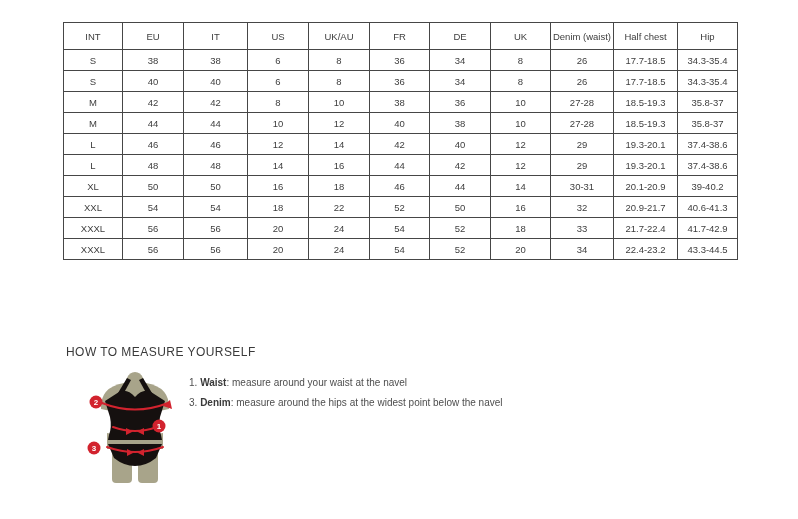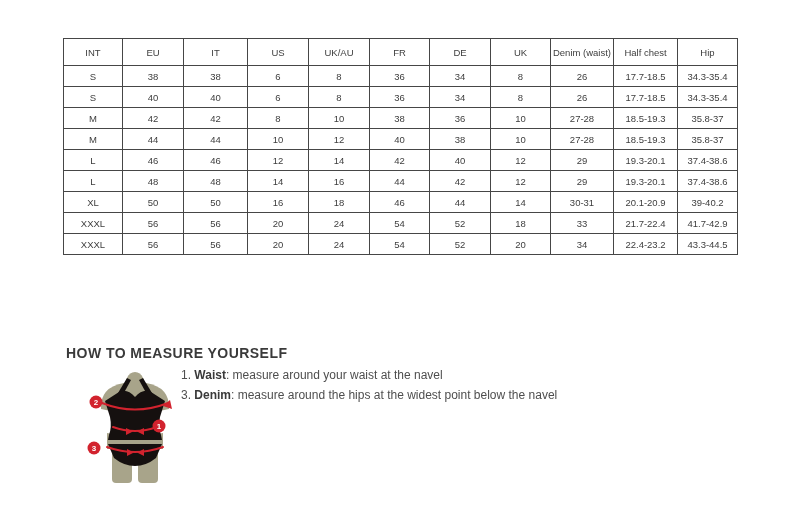--- a/index.html
+++ b/index.html
@@ -3,39 +3,39 @@
 <meta charset="utf-8">
 <style>
   html,body{margin:0;padding:0;}
   body{
     width:798px;height:519px;background:#ffffff;position:relative;
     font-family:"Liberation Sans",sans-serif;overflow:hidden;
   }
   
   .size-table{
     position:absolute;left:63px;top:22px;width:674px;
-    border-collapse:collapse;table-layout:fixed;margin-top:16px;
+    border-collapse:collapse;table-layout:fixed;
   }
   .size-table th,.size-table td{
     border:1px solid #464646;
     text-align:center;vertical-align:middle;
     font-size:9.5px;font-weight:normal;color:#3d3d3d;
     padding:0;overflow:hidden;white-space:nowrap;
   }
   .size-table thead th{height:26px;}
   .size-table td{height:20px;}
   
   .measure-heading{
     position:absolute;left:66px;top:345px;margin:0;
-    font-size:14px;font-weight:bold;letter-spacing:.45px;color:#3a3a3a;
+    font-size:12px;font-weight:normal;letter-spacing:.45px;color:#3a3a3a;
   }
   .figure{position:absolute;left:86px;top:369px;width:96px;height:118px;}
   .steps{
-    position:absolute;left:177px;top:366px;margin:4px;padding:0;list-style:none;
-    font-size:12px;color:#4e4e4e;
+    position:absolute;left:177px;top:366px;margin:12px;padding:0;list-style:none;
+    font-size:10px;color:#4e4e4e;
   }
   .steps li{margin:0 0 10px 0;line-height:10px;}
   .step-label{color:#3a3a3a;font-weight:bold;}
 </style>
 </head>
 <body>
 
 <table class="size-table">
   <colgroup>
     <col style="width:59px">
@@ -151,20 +151,33 @@
         <td>16</td>
         <td>18</td>
         <td>46</td>
         <td>44</td>
         <td>14</td>
         <td>30-31</td>
         <td>20.1-20.9</td>
         <td>39-40.2</td>
       </tr>
       <tr>
+        <td>XXL</td>
+        <td>54</td>
+        <td>54</td>
+        <td>18</td>
+        <td>22</td>
+        <td>52</td>
+        <td>50</td>
+        <td>16</td>
+        <td>32</td>
+        <td>20.9-21.7</td>
+        <td>40.6-41.3</td>
+      </tr>
+      <tr>
         <td>XXXL</td>
         <td>56</td>
         <td>56</td>
         <td>20</td>
         <td>24</td>
         <td>54</td>
         <td>52</td>
         <td>18</td>
         <td>33</td>
         <td>21.7-22.4</td>

